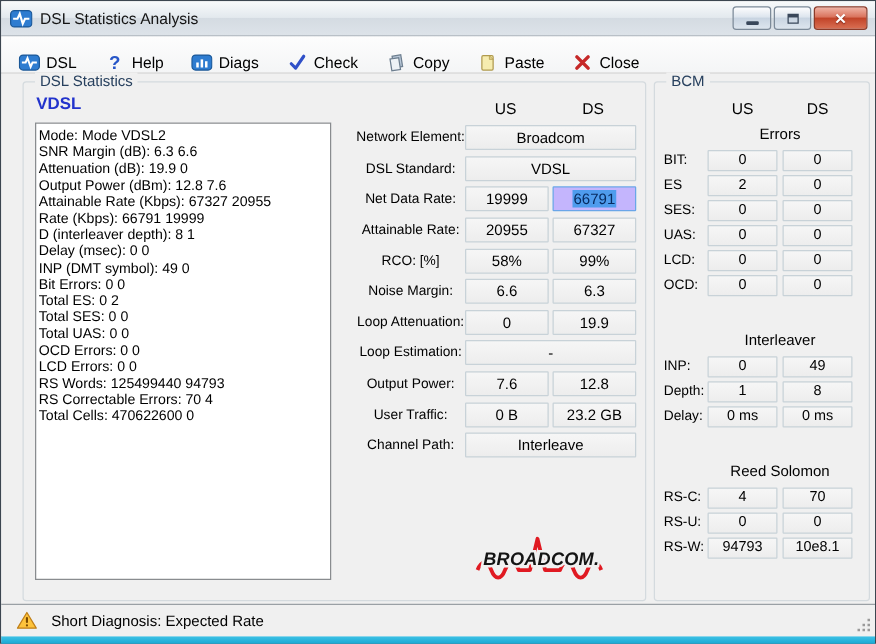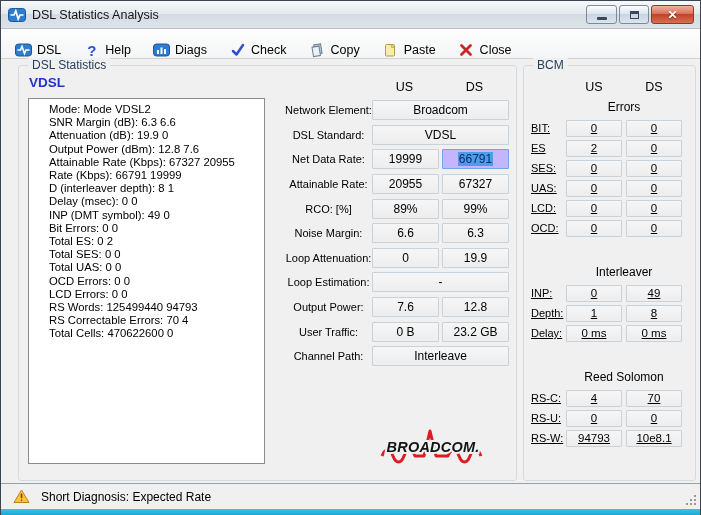--- a/index.html
+++ b/index.html
@@ -26,41 +26,41 @@
   .help-q{color:#2756c8;font-weight:bold;font-size:15px;line-height:1;}
 
   
   .main{position:relative;height:424px;background:#f0f0f0;}
   .groupbox{position:absolute;border:1px solid #d4dade;border-radius:3px;}
   .group-label{position:absolute;top:-8px;left:9px;background:#f0f0f0;padding:0 4px;font-size:12px;color:#27405e;}
   .group-dsl{left:17px;top:6px;width:497px;height:414px;}
   .group-bcm{left:522px;top:6px;width:171px;height:414px;}
 
   .vdsl-label{position:absolute;left:10px;top:9px;font-size:13.5px;font-weight:bold;color:#2233cc;}
-  .stats-box{position:absolute;left:9px;top:32px;width:237px;height:366px;background:#fff;border:1px solid #898c8f;box-sizing:border-box;padding:4px 20px;overflow:hidden;}
+  .stats-box{position:absolute;left:9px;top:32px;width:237px;height:366px;background:#fff;border:1px solid #898c8f;box-sizing:border-box;padding:4px 2px;overflow:hidden;}
   .stat-line{font-size:11.3px;line-height:13.2px;color:#000;white-space:nowrap;}
 
   .mid-header{position:absolute;left:352px;top:14px;display:flex;gap:3px;}
   .mid-header .hcell{width:67px;text-align:center;font-size:12.5px;color:#000;}
   .mid-rows{position:absolute;left:266px;top:32px;width:226px;}
   .mid-row{height:24.6px;display:flex;align-items:center;}
   .mid-label{flex:none;width:87px;font-size:11px;color:#000;white-space:nowrap;text-align:center;}
   .vbox{flex:none;width:67px;height:20px;box-sizing:border-box;border:1px solid #c8d2d8;background:linear-gradient(#f6f6f6,#ededed);border-radius:1px;display:flex;align-items:center;justify-content:center;font-size:12px;color:#000;margin-right:3px;}
   .vbox.span-box{width:137px;}
   .vbox.focused{border-color:#6aa6e8;background:#c4b5fd;}
   .sel-text{background:#4f9ced;color:#082b60;padding:0 1px;}
 
   .logo{position:absolute;left:353px;top:360px;width:137px;height:44px;}
 
   .bcm-header{position:absolute;left:42px;top:14px;display:flex;gap:4px;}
   .bcm-header .hcell{width:56px;text-align:center;font-size:12.5px;color:#000;}
   .bcm-sections{position:absolute;left:7px;top:34px;width:158px;}
   .bcm-section + .bcm-section{margin-top:27px;}
   .bcm-title{height:18px;margin-left:35px;width:116px;text-align:center;font-size:12px;color:#000;}
-  .bcm-row{height:20px;display:flex;align-items:center;text-decoration:underline;}
+  .bcm-row{height:20px;display:flex;align-items:center;}
   .bcm-label{flex:none;width:35px;font-size:11px;color:#000;white-space:nowrap;}
   .bbox{flex:none;width:56px;height:17px;box-sizing:border-box;border:1px solid #c8d2d8;background:linear-gradient(#f6f6f6,#ededed);border-radius:1px;display:flex;align-items:center;justify-content:center;font-size:11.5px;color:#000;margin-right:4px;}
 
   
   .statusbar{height:25px;border-top:1px solid #9aa0a5;background:#f0f0f0;display:flex;align-items:center;padding-left:12px;position:relative;}
   .status-text{font-size:12px;color:#000;margin-left:11px;}
   .grip{position:absolute;right:3px;bottom:3px;}
   .bottom-edge{height:6px;background:linear-gradient(#3ec2e6,#1aa9d4);}
 </style>
 </head>
@@ -200,21 +200,21 @@
               <span class="sel-text">66791</span>
             </div>
           </div>
           <div class="mid-row">
             <div class="mid-label">Attainable Rate:</div>
             <div class="vbox">20955</div>
             <div class="vbox">67327</div>
           </div>
           <div class="mid-row">
             <div class="mid-label">RCO: [%]</div>
-            <div class="vbox">89%</div>
+            <div class="vbox">58%</div>
             <div class="vbox">99%</div>
           </div>
           <div class="mid-row">
             <div class="mid-label">Noise Margin:</div>
             <div class="vbox">6.6</div>
             <div class="vbox">6.3</div>
           </div>
           <div class="mid-row">
             <div class="mid-label">Loop Attenuation:</div>
             <div class="vbox">0</div>

